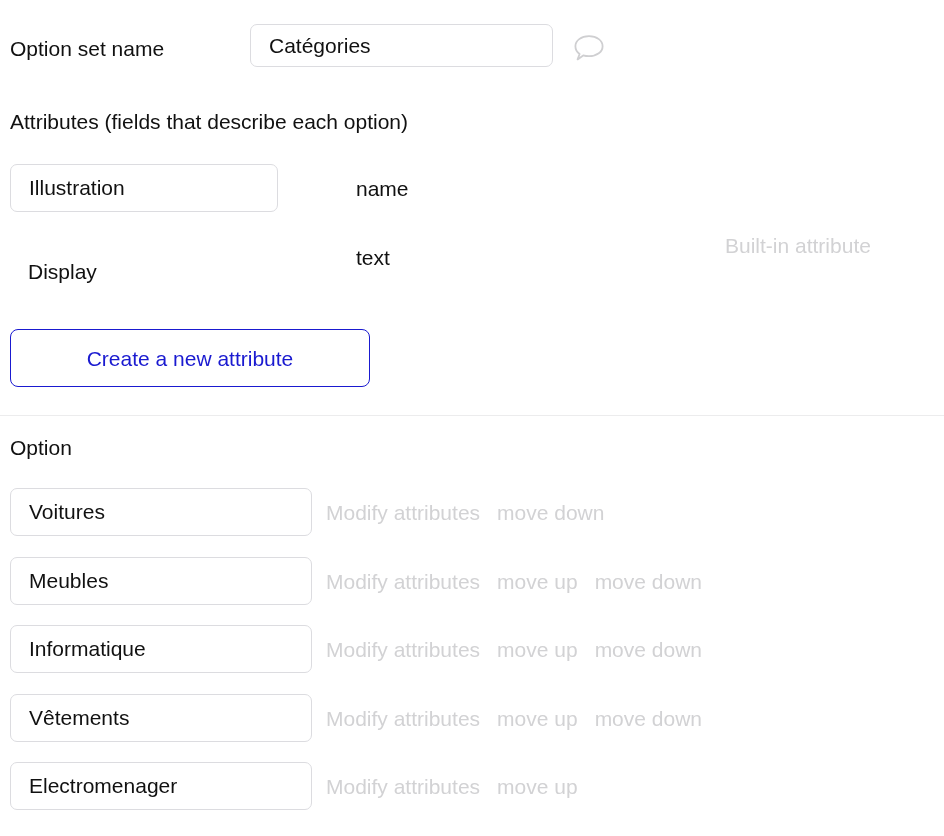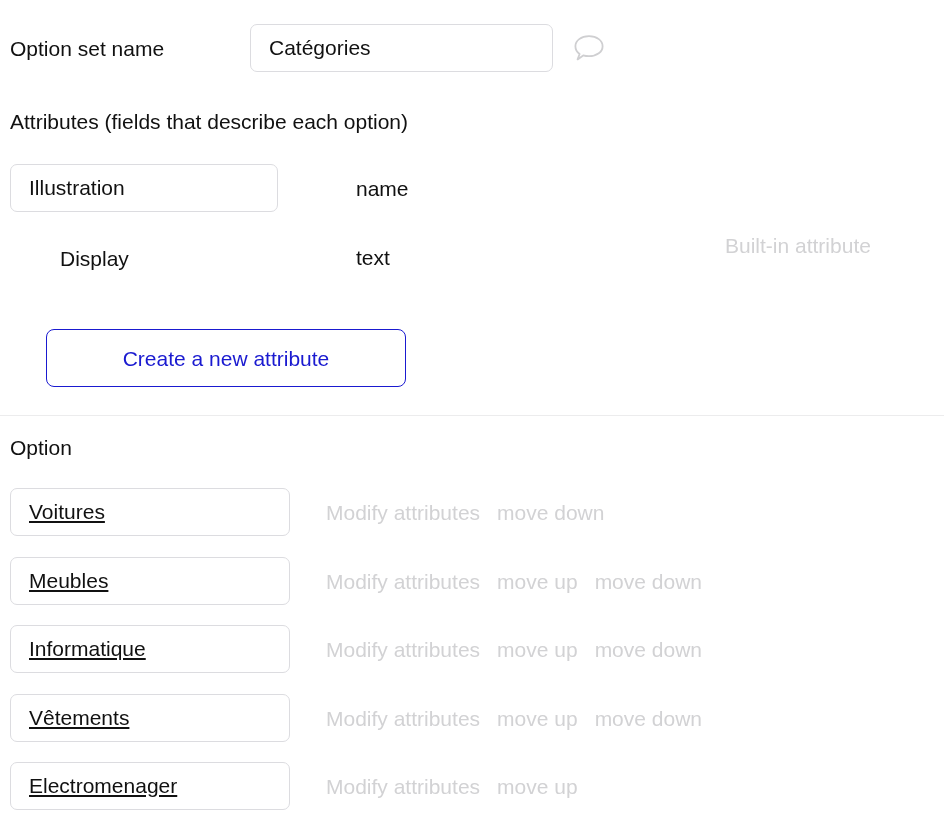--- a/index.html
+++ b/index.html
@@ -54,21 +54,21 @@
   
   #name-row-label {
     position: absolute;
     left: 10px;
     top: 38px;
   }
   #option-set-name-input {
     left: 250px;
     top: 24px;
     width: 303px;
-    height: 48px;
+    height: 43px;
   }
   #comment-icon {
     position: absolute;
     left: 572px;
     top: 32px;
     width: 34px;
     height: 32px;
   }
 
   
@@ -86,22 +86,21 @@
   }
   #attr-row-illustration-type {
     position: absolute;
     left: 356px;
     top: 178px;
   }
 
   #attr-row-display-name {
     position: absolute;
     left: 28px;
-    top: 248px;
-    margin-left: 32px;
+    top: 261px;
   }
   #attr-row-display-type {
     position: absolute;
     left: 356px;
     top: 247px;
   }
   #attr-row-display-builtin {
     position: absolute;
     left: 725px;
     top: 235px;
@@ -118,21 +117,20 @@
     box-sizing: border-box;
     background: #ffffff;
     border: 1px solid #1a1ad0;
     border-radius: 8px;
     color: #1a1ad0;
     font-family: "Liberation Sans", sans-serif;
     font-size: 21px;
     line-height: 1;
     cursor: pointer;
     padding: 0;
-    margin-left: 36px;
   }
 
   
   #section-divider {
     position: absolute;
     left: 0;
     top: 415px;
     width: 944px;
     height: 1px;
     background: #ececed;
@@ -148,23 +146,22 @@
   .option-row {
     position: absolute;
     left: 0;
     width: 944px;
     height: 48px;
   }
   .option-row .option-input {
     position: absolute;
     left: 10px;
     top: 0;
-    width: 280px;
+    width: 302px;
     height: 48px;
-    text-decoration: underline;
   }
   .option-actions {
     position: absolute;
     left: 326px;
     top: 14px;
     display: flex;
     align-items: flex-end;
     gap: 17px;
   }
   .option-action {

